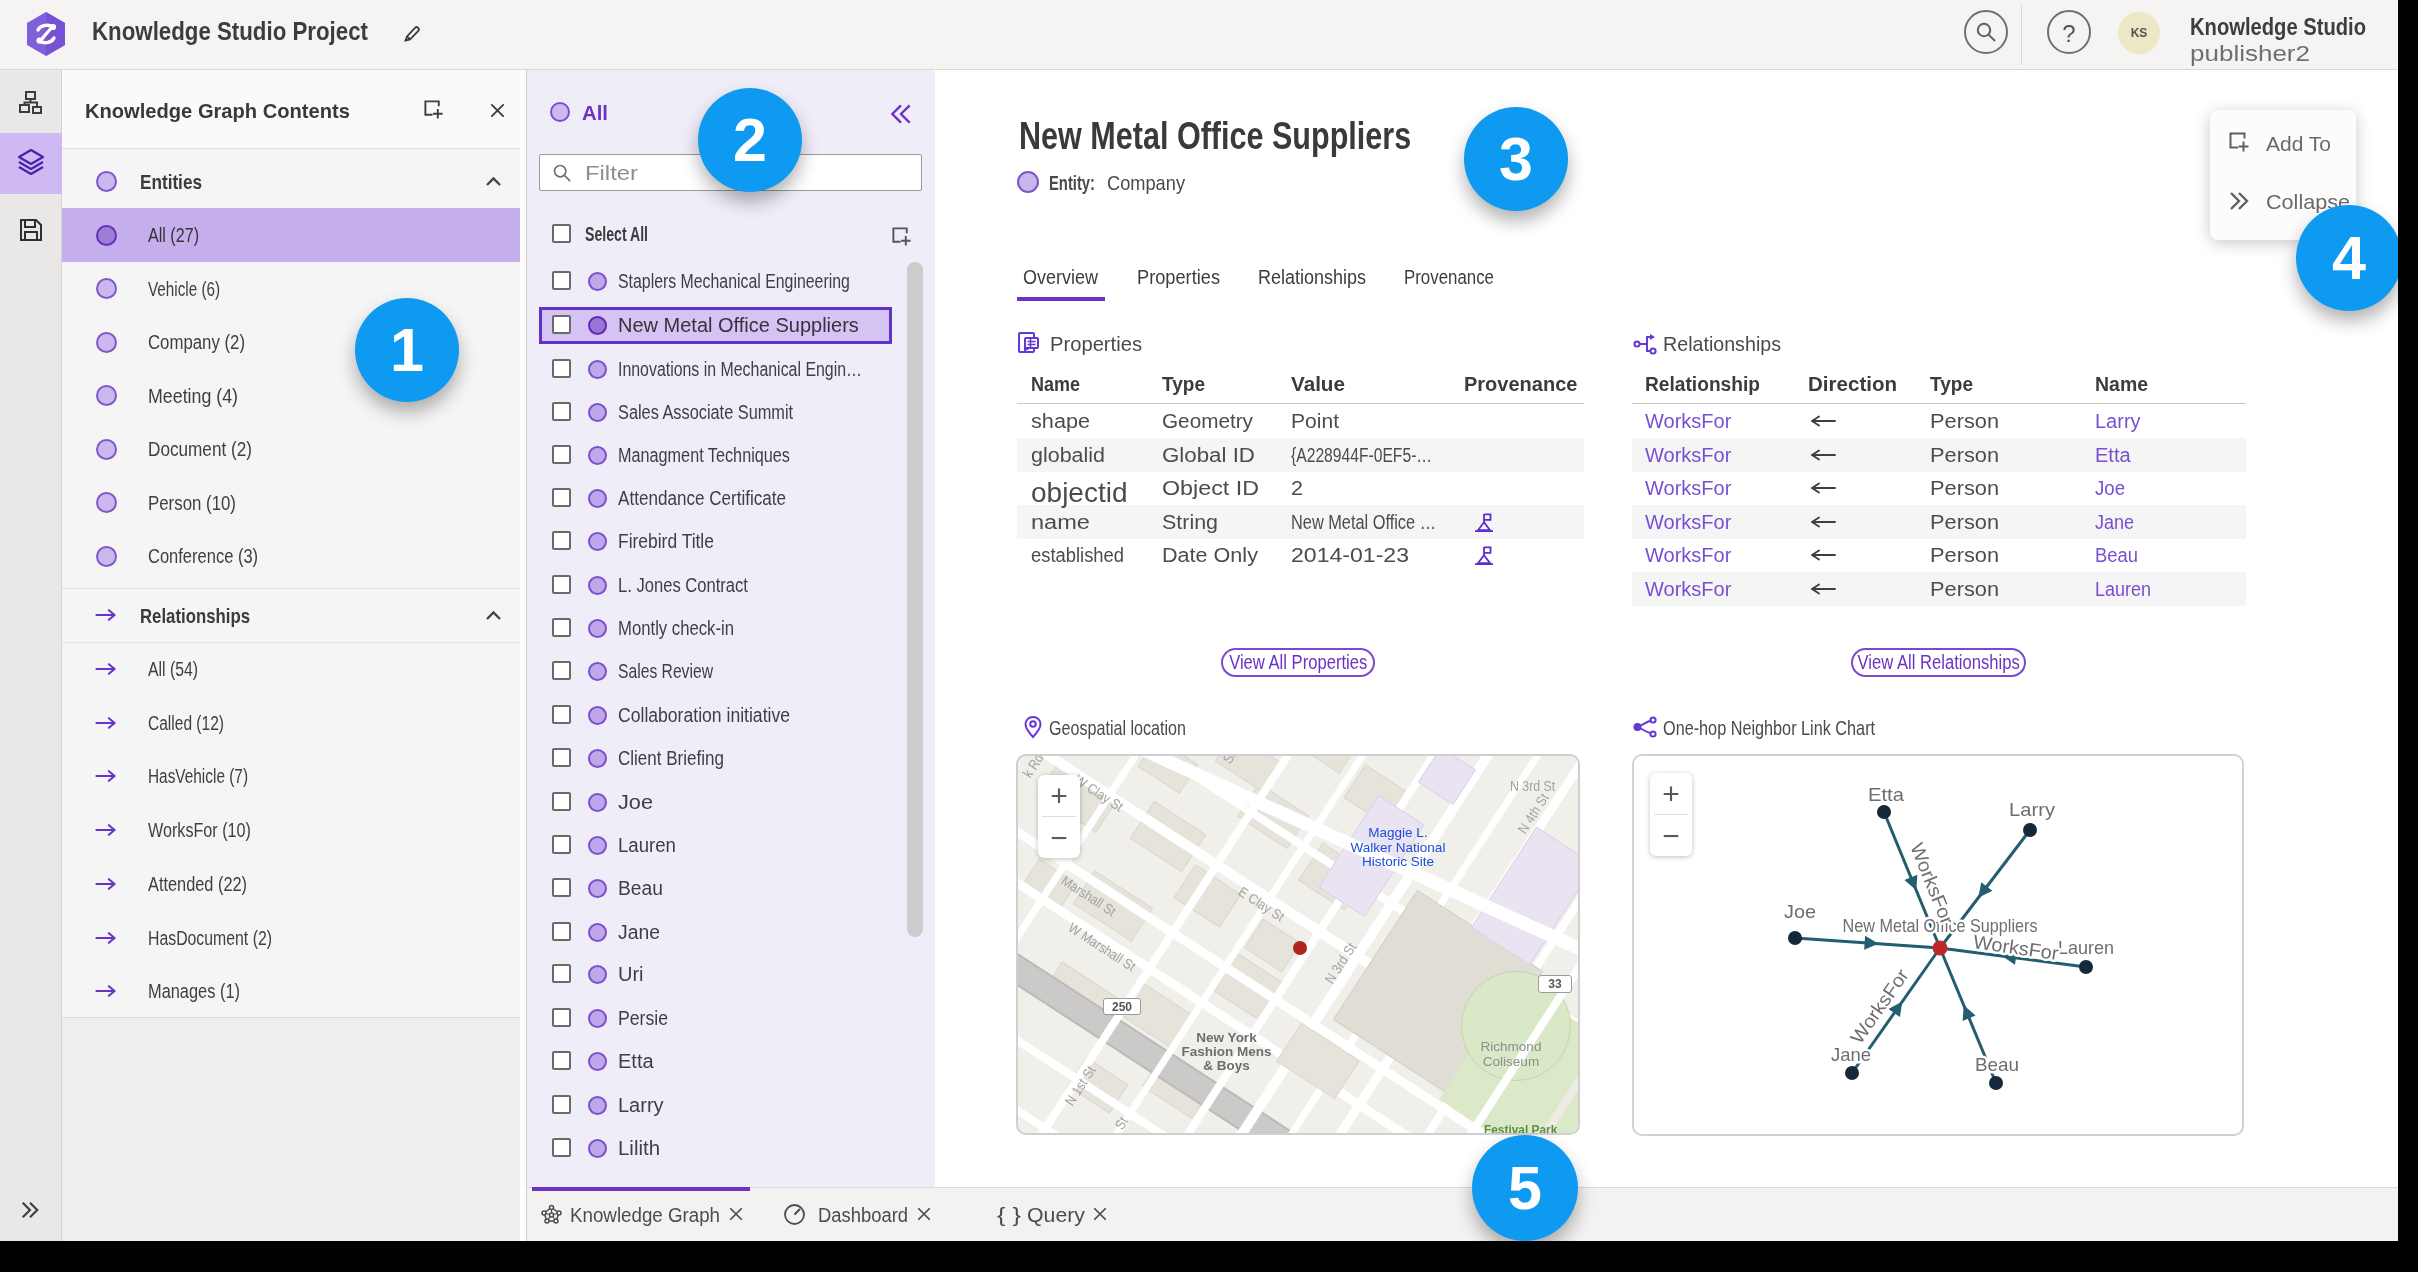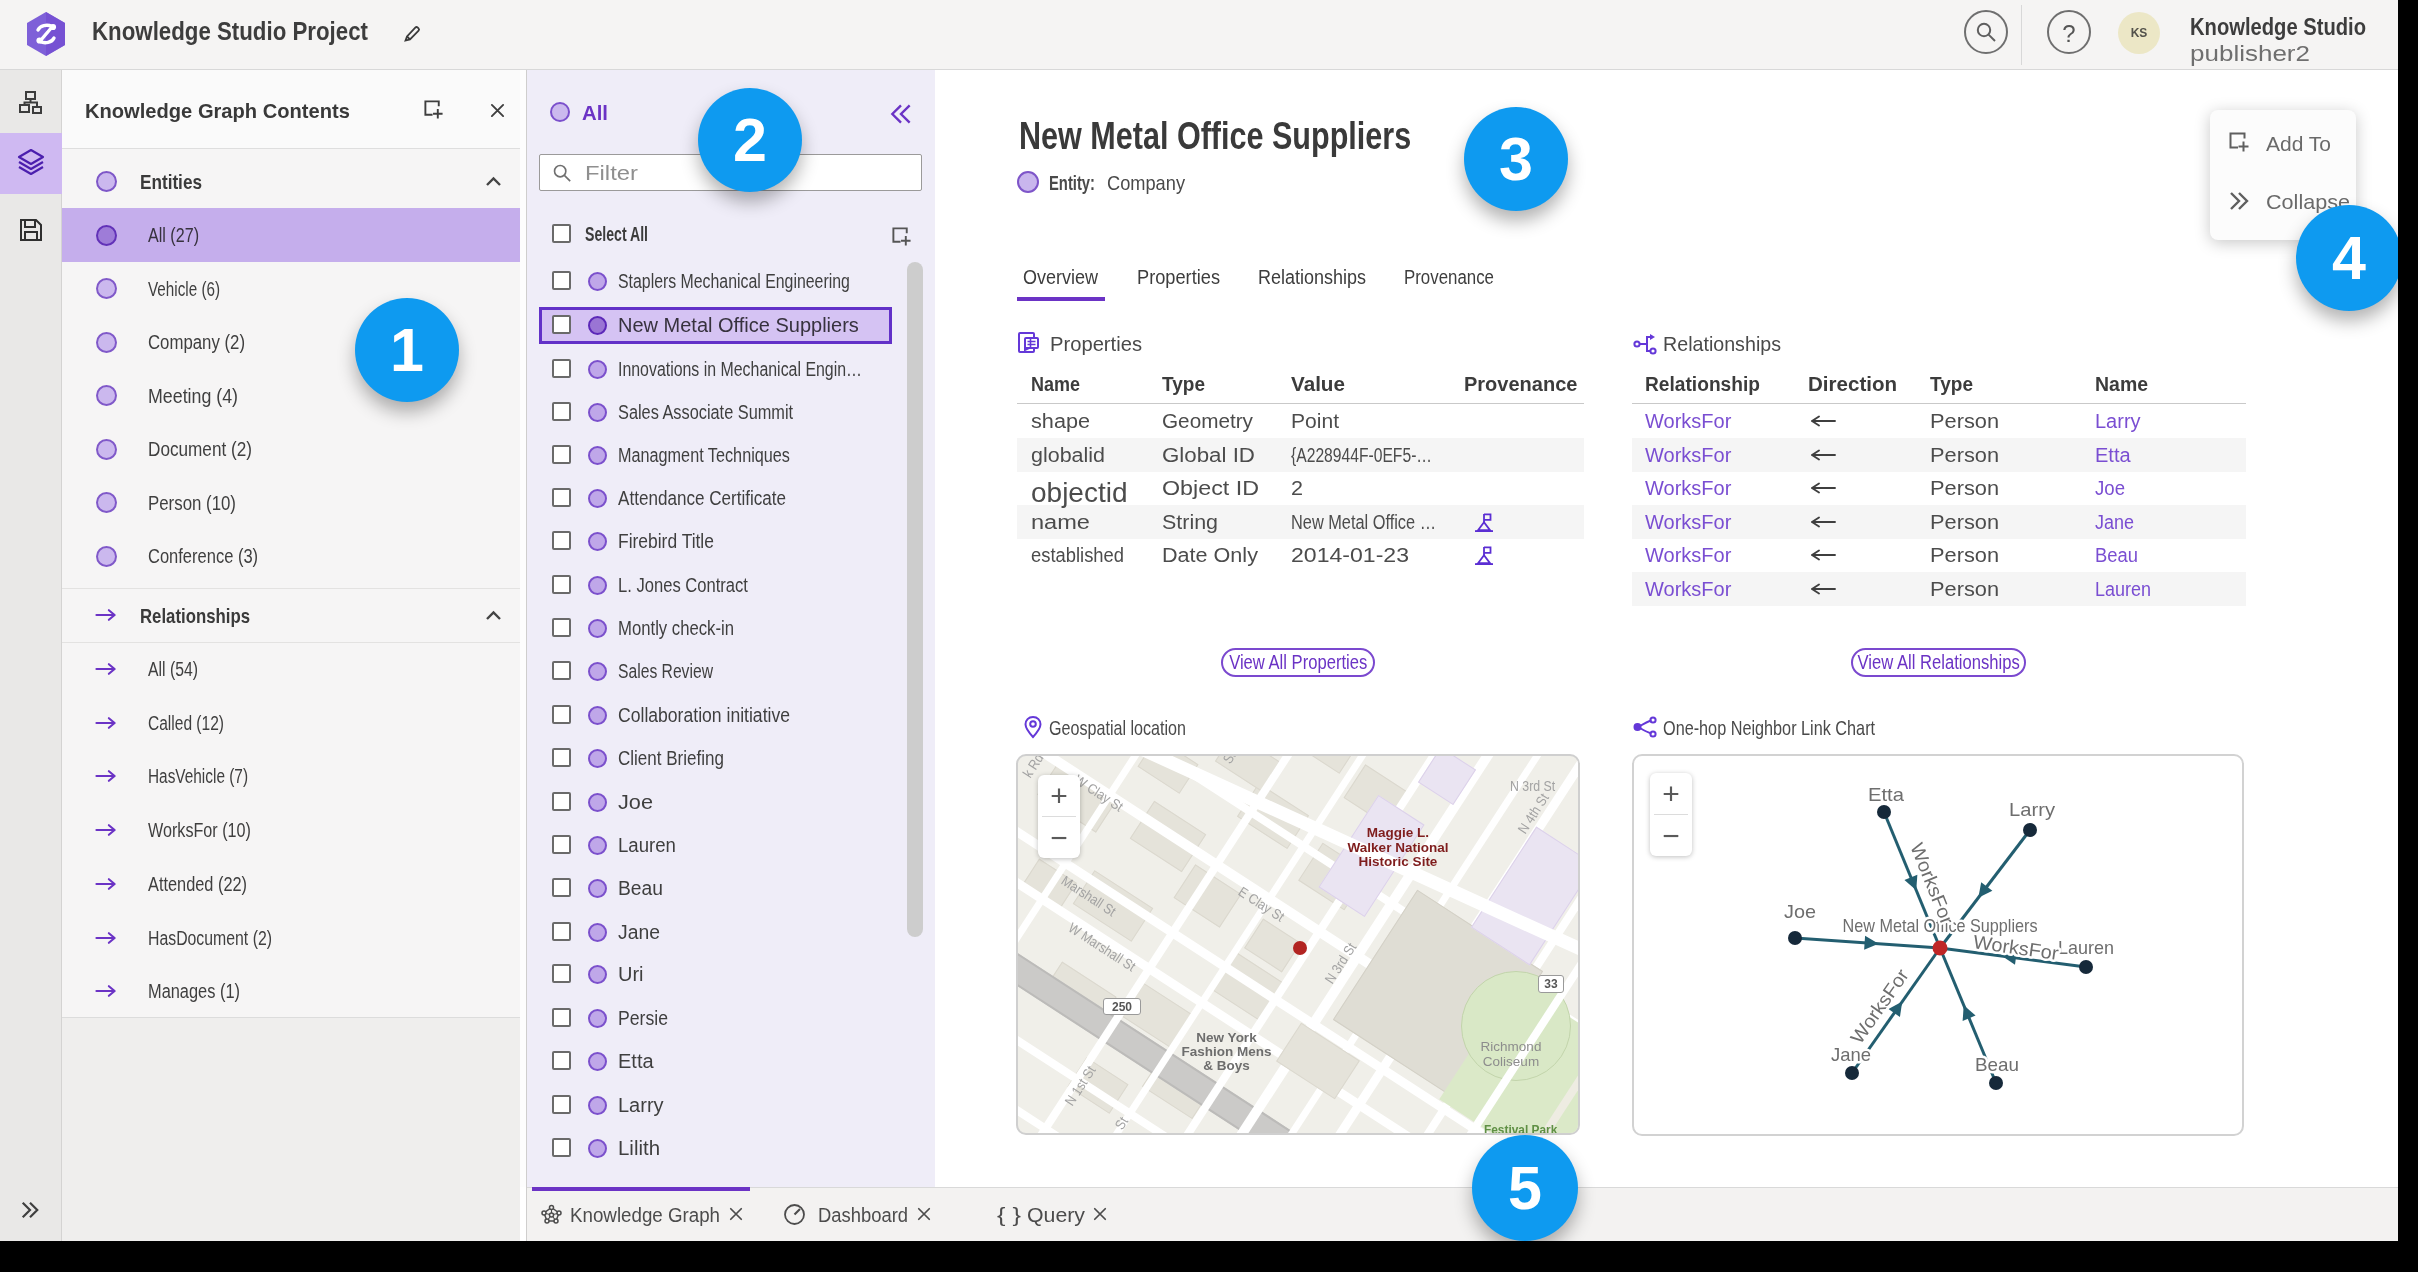--- a/index.html
+++ b/index.html
@@ -365,28 +365,28 @@
     <div style="position:absolute;left:435px;top:346px;width:220px;height:8px;transform:rotate(-57deg);background:#eeece2"></div>
     <div class="maplabel" style="left:8px;top:12px;font-size:14px;color:#a3a3a3;font-weight:400;transform:rotate(-57deg) scaleX(0.88);transform-origin:left center;">k Rd</div>
     <div class="maplabel" style="left:58px;top:14px;font-size:14px;color:#a3a3a3;font-weight:400;transform:rotate(33deg) scaleX(0.88);transform-origin:left center;">W Clay St</div>
     <div class="maplabel" style="left:208px;top:-2px;font-size:14px;color:#a3a3a3;font-weight:400;transform:rotate(-57deg) scaleX(0.88);transform-origin:left center;">Sa</div>
     <div class="maplabel" style="left:45px;top:115px;font-size:14px;color:#a3a3a3;font-weight:400;transform:rotate(33deg) scaleX(0.88);transform-origin:left center;">Marshall St</div>
     <div class="maplabel" style="left:52px;top:162px;font-size:14px;color:#a3a3a3;font-weight:400;transform:rotate(33deg) scaleX(0.88);transform-origin:left center;">W Marshall St</div>
     <div class="maplabel" style="left:222px;top:126px;font-size:14px;color:#a3a3a3;font-weight:400;transform:rotate(33deg) scaleX(0.88);transform-origin:left center;">E Clay St</div>
     <div class="maplabel" style="left:310px;top:218px;font-size:14px;color:#a3a3a3;font-weight:400;transform:rotate(-57deg) scaleX(0.88);transform-origin:left center;">N 3rd St</div>
     <div class="maplabel" style="left:50px;top:340px;font-size:14px;color:#a3a3a3;font-weight:400;transform:rotate(-57deg) scaleX(0.88);transform-origin:left center;">N 1st St</div>
     <div class="maplabel" style="left:100px;top:364px;font-size:14px;color:#a3a3a3;font-weight:400;transform:rotate(-57deg) scaleX(0.88);transform-origin:left center;">St</div>
-    <div class="maplabel" style="left:305px;top:70px;width:150px;color:#7f1d1d;font-weight:700;font-size:13.5px;text-align:center;line-height:14.5px">Maggie L.<br>Walker National<br>Historic Site</div>
+    <div class="maplabel" style="left:305px;top:70px;width:150px;color:#1d4ed8;font-weight:400;font-size:13.5px;text-align:center;line-height:14.5px">Maggie L.<br>Walker National<br>Historic Site</div>
     <div class="maplabel" style="left:492px;top:22px;font-size:14px;color:#a3a3a3;font-weight:400;transform:scaleX(0.88);transform-origin:left center;">N 3rd St</div>
     <div class="maplabel" style="left:503px;top:68px;font-size:14px;color:#a3a3a3;font-weight:400;transform:rotate(-57deg) scaleX(0.88);transform-origin:left center;">N 4th St</div>
     <div class="maplabel" style="left:146px;top:275px;width:125px;color:#6d6d6d;font-weight:700;font-size:13.5px;text-align:center;line-height:14px">New York<br>Fashion Mens<br>&amp; Boys</div>
     <div class="maplabel" style="left:448px;top:284px;width:90px;color:#8d8d8d;font-size:13.5px;text-align:center;line-height:14.5px">Richmond<br>Coliseum</div>
     <div class="maplabel" style="left:466px;top:366px;font-size:13.5px;color:#5f9044;font-weight:700;transform:scaleX(0.88);transform-origin:left center;">Festival Park</div>
     <div class="shield" style="left:85px;top:242px;width:38px;height:17px">250</div>
-    <div class="shield" style="left:520px;top:219px;width:26px;height:18px">33</div>
+    <div class="shield" style="left:520px;top:219px;width:34px;height:18px">33</div>
     <div style="position:absolute;left:275px;top:185px;width:14px;height:14px;border-radius:50%;background:#b22421"></div>
   </div>
 <div class="zoomctl" style="left:1038px;top:775px">
     <div class="zi">+</div>
     <div class="sep"></div>
     <div class="zi">−</div>
   </div>
 <svg class="abs" style="left:1633px;top:715px" width="24" height="24" viewBox="0 0 24 24">
     <g fill="none" stroke="#6438d8" stroke-width="2">
       <circle cx="4.5" cy="12" r="3" fill="#6438d8"></circle>

